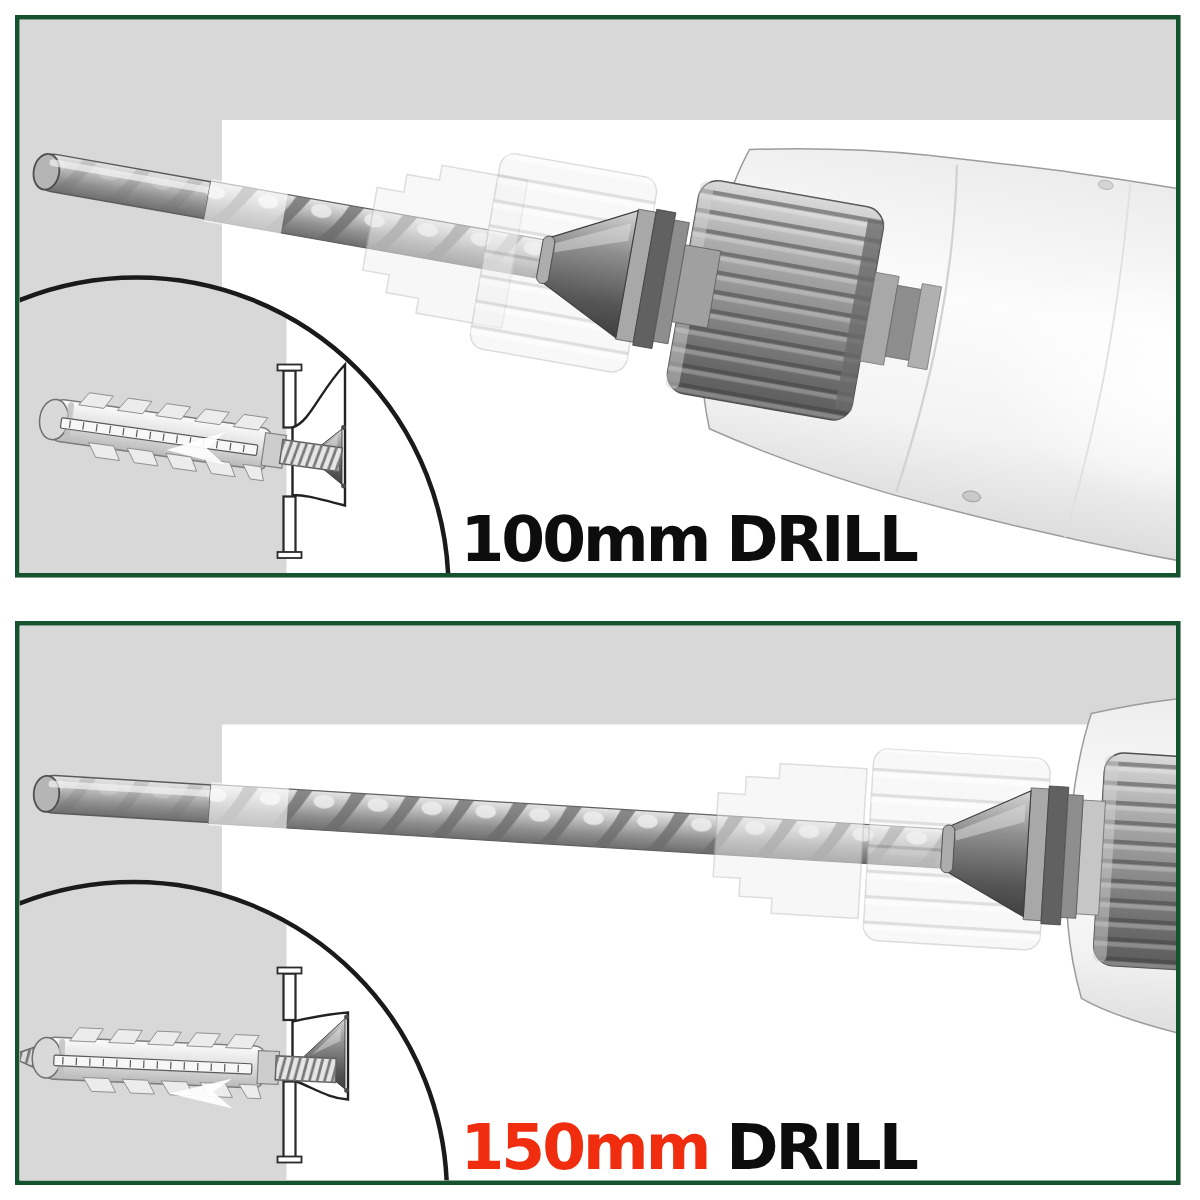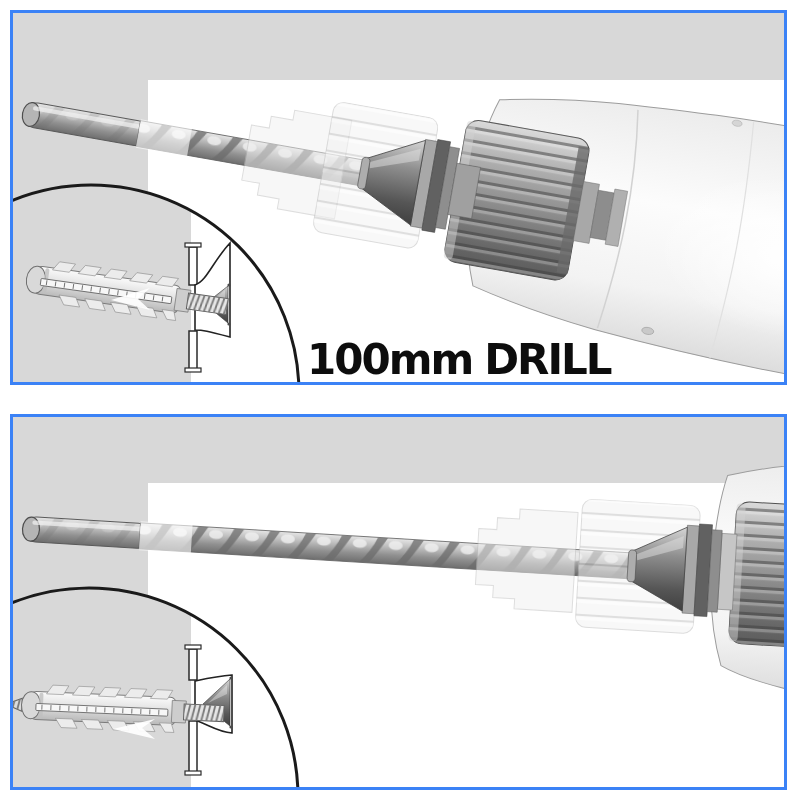--- a/index.html
+++ b/index.html
@@ -1,17 +1,17 @@
 <!DOCTYPE html>
 <html><head>
 <meta charset="utf-8">
 <style>
   html,body{margin:0;padding:0;width:800px;height:800px;background:#ffffff;}
   .stage{position:relative;width:800px;height:800px;font-family:"DejaVu Sans","Liberation Sans",sans-serif;}
-  .panel{position:absolute;left:10px;width:771px;border:3px solid #3b82f6;overflow:hidden;background:#d8d8d8;}
+  .panel{position:absolute;left:10px;width:771px;border:3px solid #14532d;overflow:hidden;background:#d8d8d8;}
   .panel-top{top:10px;height:369px;}
   .panel-bottom{top:414px;height:370px;}
   .panel svg{position:absolute;left:0;top:0;width:100%;height:100%;display:block;}
   .caption{position:absolute;left:294px;top:326px;font-weight:bold;font-size:42px;
            letter-spacing:-2px;line-height:1;white-space:nowrap;color:#0d0d0d;}
   .caption .word{margin-left:12px;}
   .panel-bottom .caption{top:327px;}
 </style>
 </head>
 <body>
@@ -296,15 +296,18 @@
             <g>
               <rect x="158" y="-8" width="40" height="16" fill="#e6e6e6" stroke="#5f5f5f" stroke-width="1"></rect>
               <rect x="158" y="-8" width="40" height="16" fill="url(#thrB)"></rect>
             </g>
           </g>
           <path d="M142,302 L100,312 L142,322 L129,311 Z" fill="#ffffff" opacity="0.92"></path>
         </g>
         <circle cx="76" cy="380" r="209" fill="none" stroke="#1a1a1a" stroke-width="3"></circle>
       </g>
     </svg>
+    <div class="caption">
+      <span class="size" style="color: rgb(240, 45, 15);">150mm</span><span class="word">DRILL</span>
+    </div>
   </section>
 
 </div>
 
 </body></html>

